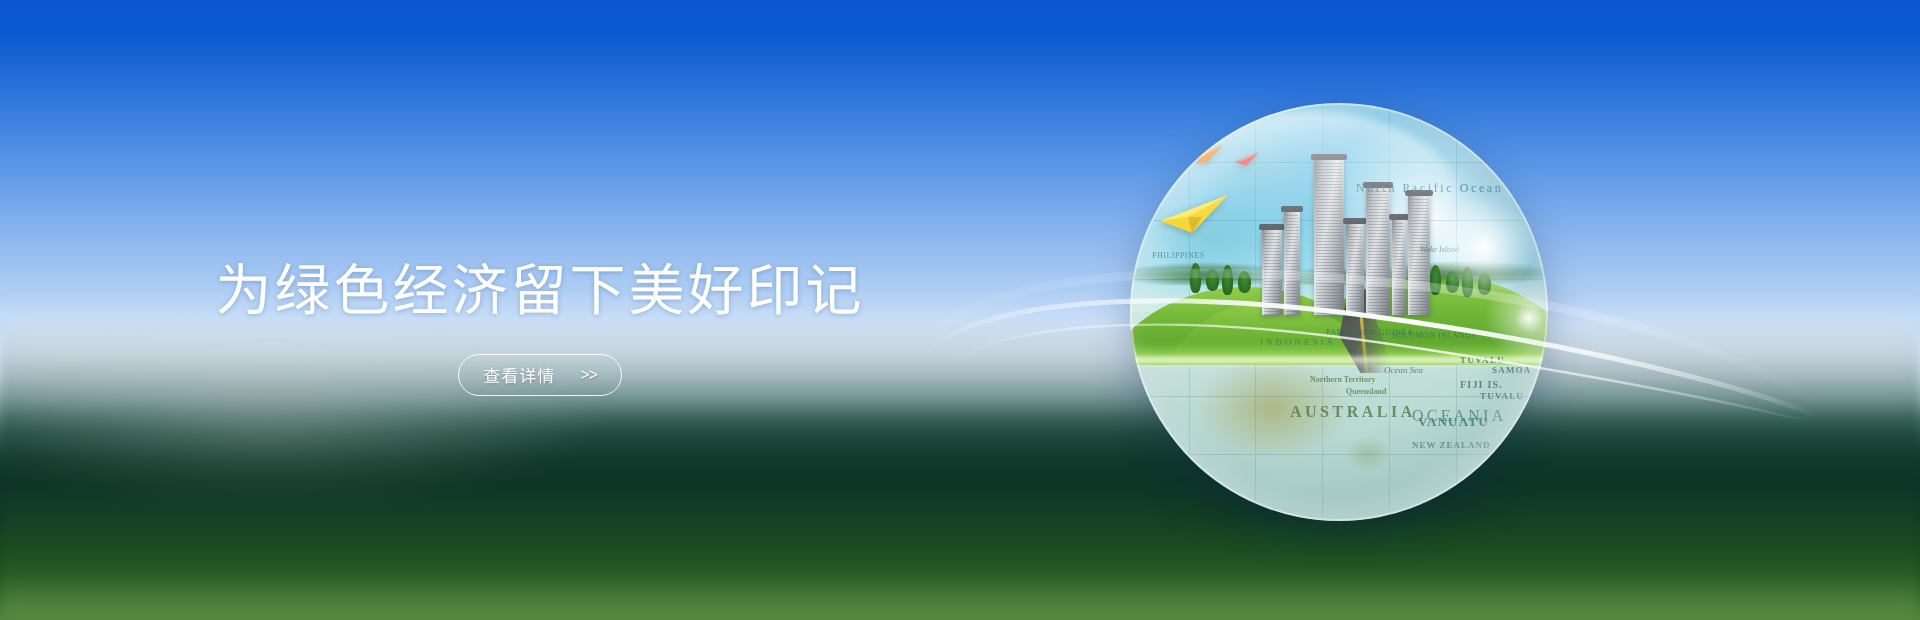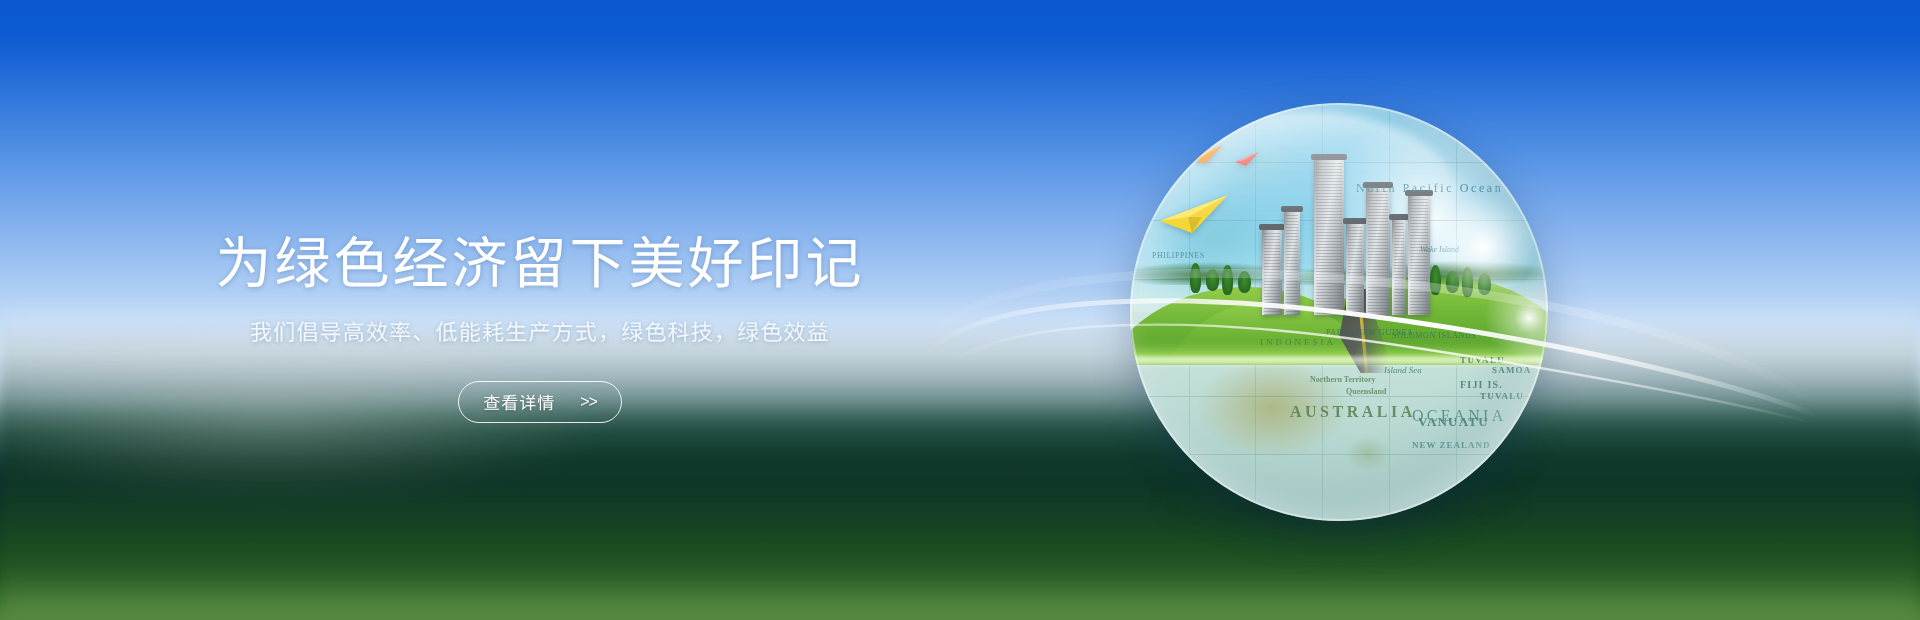--- a/index.html
+++ b/index.html
@@ -459,21 +459,21 @@
       <span class="map-label lbl-wake">Wake Island</span>
       <span class="map-label lbl-philip">PHILIPPINES</span>
       <span class="map-label lbl-indonesia">INDONESIA</span>
       <span class="map-label lbl-papua">PAPUA NEW GUINEA</span>
       <span class="map-label lbl-solomon">SOLOMON ISLANDS</span>
       <span class="map-label lbl-tuvalu">TUVALU</span>
       <span class="map-label lbl-vanuatu">VANUATU</span>
       <span class="map-label lbl-samoa">SAMOA</span>
       <span class="map-label lbl-fiji">FIJI IS.</span>
       <span class="map-label lbl-tonga">TUVALU</span>
-      <span class="map-label lbl-coral">Island Sea</span>
+      <span class="map-label lbl-coral">Ocean Sea</span>
       <span class="map-label lbl-nterr">Northern Territory</span>
       <span class="map-label lbl-queens">Queensland</span>
       <span class="map-label lbl-australia">AUSTRALIA</span>
       <span class="map-label lbl-oceania">OCEANIA</span>
       <span class="map-label lbl-nz">NEW ZEALAND</span>
 
       <div class="glass-top"></div>
       <div class="sun-flare"></div>
       <div class="sun-flare2"></div>
       <div class="glass-rim"></div>
@@ -500,21 +500,20 @@
         <path d="M 30,92 C 70,22 250,4 470,22 C 690,40 870,96 930,150" fill="none" stroke="url(#swGrad2)" stroke-width="9" opacity=".55"></path>
         <path d="M 34,96 C 90,40 270,30 480,58 C 690,86 860,130 928,158" fill="none" stroke="url(#swGrad)" stroke-width="5"></path>
         <path d="M 60,104 C 130,60 300,56 500,86 C 700,116 850,146 920,164" fill="none" stroke="url(#swGrad)" stroke-width="2.4" opacity=".8"></path>
       </svg>
     </div>
   </div>
 
   <div class="copy">
     <h1 class="headline">为绿色经济留下美好印记</h1>
 
-    <p class="subhead">我们倡导高效率、低能耗生产方式，绿色科技，绿色效益</p>
 
     <div class="cta-wrap">
       <button class="cta" type="button">
         <span>查看详情</span>
         <span class="chev">&gt;&gt;</span>
       </button>
     </div>
   </div>
 
 </div>

